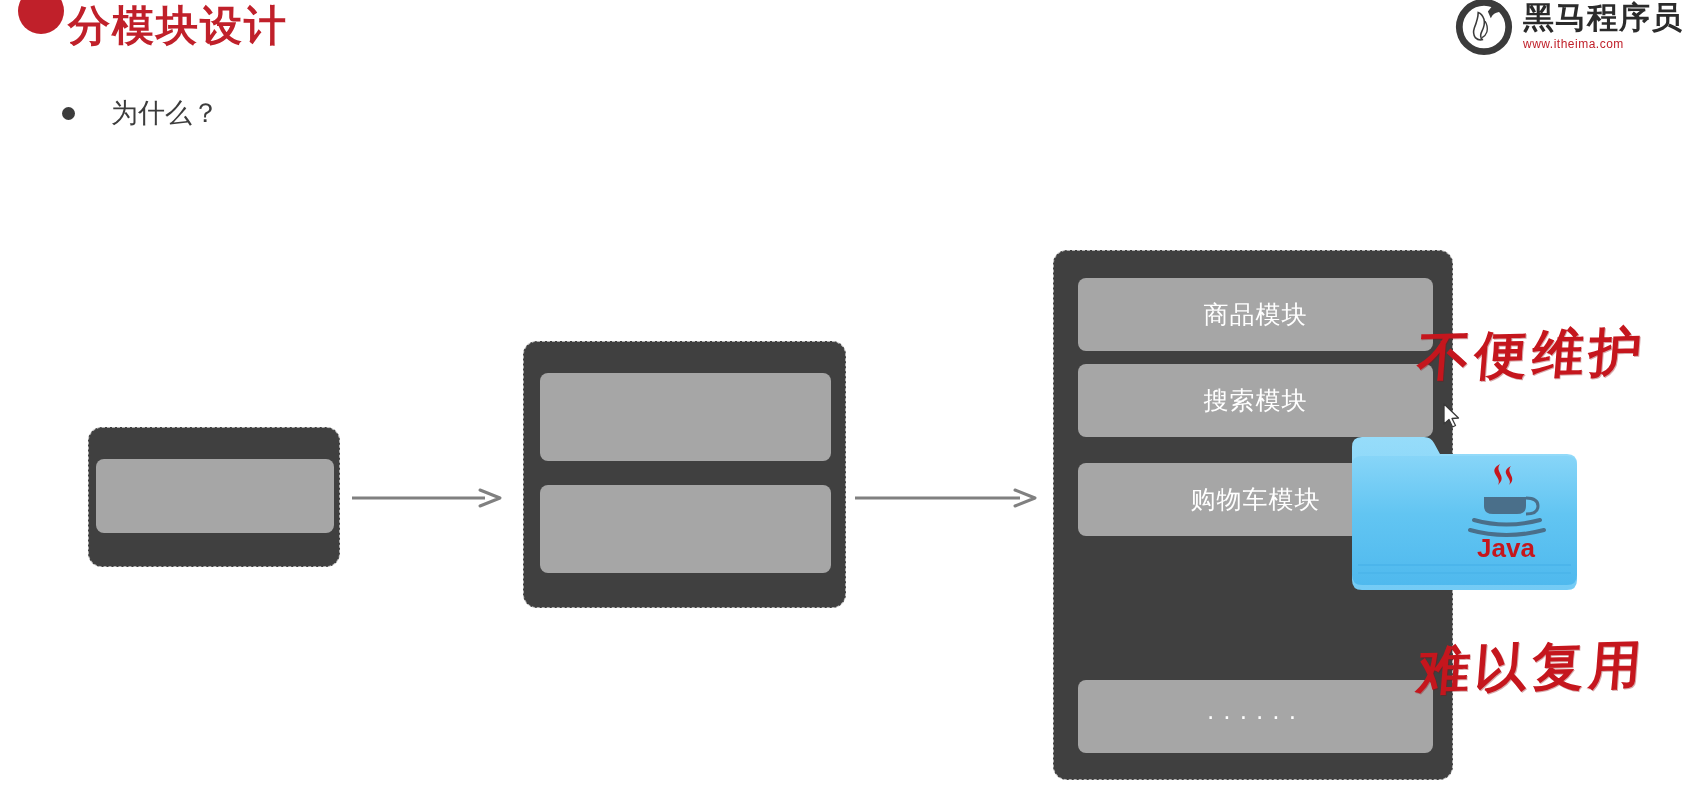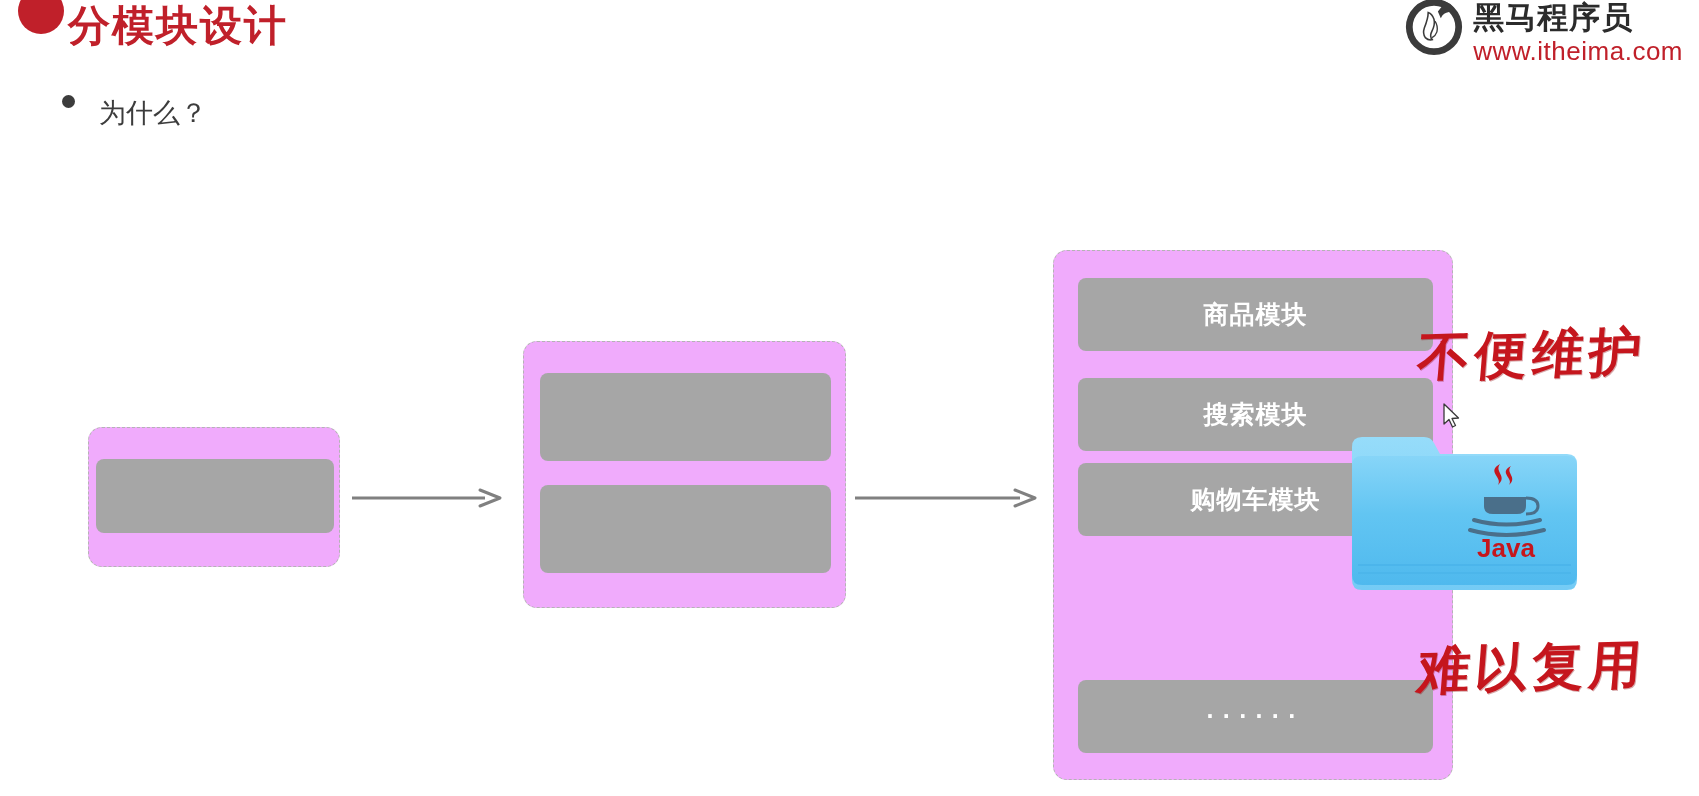--- a/index.html
+++ b/index.html
@@ -57,33 +57,34 @@
     line-height: 1;
     padding-top: 2px;
   }
   .logo-name {
     font-size: 31px;
     font-weight: bold;
     color: #2b2b2b;
     letter-spacing: 1px;
   }
   .logo-url {
-    font-size: 26px;
+    font-size: 12px;
     color: #c0202a;
     letter-spacing: 0.5px;
     margin-top: 5px;
   }
 
   
   .bullet-line {
     position: absolute;
     left: 62px;
     top: 95px;
     display: flex;
-    gap: 24px;
+    align-items: center;
+    gap: 36px;
   }
   .bullet-dot {
     width: 13px;
     height: 13px;
     border-radius: 50%;
     background: #3c3c3c;
     flex: 0 0 auto;
   }
   .bullet-text {
     font-size: 27px;
@@ -94,25 +95,24 @@
   .stage {
     position: absolute;
     left: 0;
     top: 0;
     width: 1699px;
     height: 796px;
   }
 
   .app-box {
     position: absolute;
-    background: #f0abfc;
+    background: #404040;
     border: 1px dashed #b4b4b4;
     border-radius: 14px;
     box-sizing: border-box;
-    font-weight: bold;
   }
   .module-chip {
     position: absolute;
     background: #a6a6a6;
     border-radius: 8px;
     box-sizing: border-box;
     display: flex;
     align-items: center;
     justify-content: center;
     color: #ffffff;
@@ -130,21 +130,21 @@
 
   
   .box-2 { left: 523px; top: 341px; width: 323px; height: 267px; }
   .box-2 .chip-a { left: 16px; top: 31px;  width: 291px; height: 88px; }
   .box-2 .chip-b { left: 16px; top: 143px; width: 291px; height: 88px; }
 
   
   .box-3 { left: 1053px; top: 250px; width: 400px; height: 530px; }
   .box-3 .module-chip { left: 24px; width: 355px; height: 73px; }
   .box-3 .m0 { top: 27px; }
-  .box-3 .m1 { top: 127px; }
+  .box-3 .m1 { top: 113px; }
   .box-3 .m2 { top: 212px; }
   .box-3 .m3 { top: 328px; }
   .box-3 .m4 { top: 429px; }
 
   
   .arrow {
     position: absolute;
     height: 24px;
   }
   .arrow-1 { left: 352px; top: 486px; width: 150px; }

